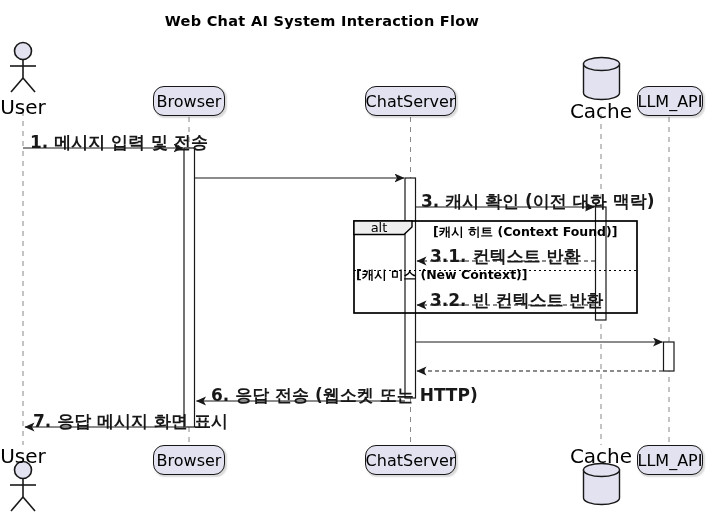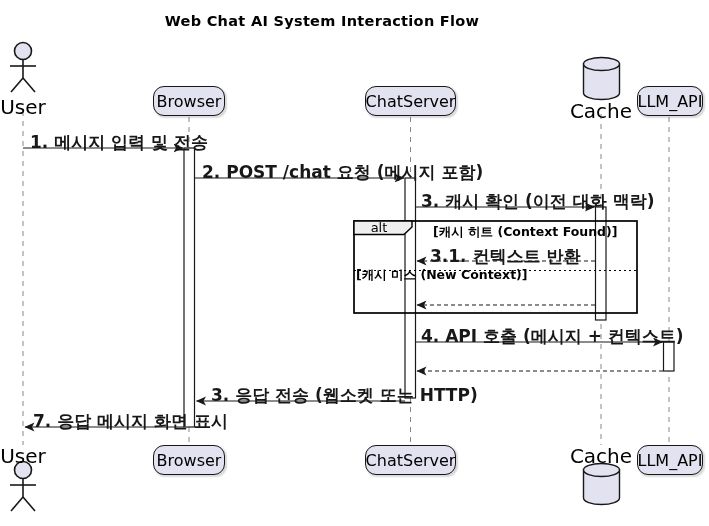--- a/index.html
+++ b/index.html
@@ -112,25 +112,24 @@
 
   <div class="title">Web Chat AI System Interaction Flow</div>
 
   <div class="plabel" style="left:23px;top:95px">User</div>
   <div class="pbox" style="left:153px;top:86px;width:72px;height:30px">Browser</div>
   <div class="pbox" style="left:365px;top:86px;width:91px;height:30px">ChatServer</div>
   <div class="plabel" style="left:601px;top:99px">Cache</div>
   <div class="pbox" style="left:637px;top:86px;width:66px;height:30px">LLM_API</div>
 
   <div class="msg" style="left:30px;top:131px">1. 메시지 입력 및 전송</div>
-  <div class="msg" style="left:202px;top:161px">2. POST /chat 요청 (메시지 포함)</div>
   <div class="msg" style="left:421px;top:190px">3. 캐시 확인 (이전 대화 맥락)</div>
   <div class="msg" style="left:430px;top:245px">3.1. 컨텍스트 반환</div>
-  <div class="msg" style="left:421px;top:325px">4. API 호출 (메시지 + 컨텍스트)</div>
-  <div class="msg" style="left:211px;top:384px">3. 응답 전송 (웹소켓 또는 HTTP)</div>
+  <div class="msg" style="left:430px;top:289px">3.2. 빈 컨텍스트 반환</div>
+  <div class="msg" style="left:211px;top:384px">6. 응답 전송 (웹소켓 또는 HTTP)</div>
   <div class="msg" style="left:33px;top:410px">7. 응답 메시지 화면 표시</div>
 
   <div class="altop" style="left:354px;top:220px;width:50px">alt</div>
   <div class="guard" style="left:356px;top:267px">[캐시 미스 (New Context)]</div>
   <div class="guard" style="left:433px;top:224px">[캐시 히트 (Context Found)]</div>
 
   <div class="plabel" style="left:23px;top:444px">User</div>
   <div class="pbox" style="left:153px;top:445px;width:72px;height:30px">Browser</div>
   <div class="pbox" style="left:365px;top:445px;width:91px;height:30px">ChatServer</div>
   <div class="plabel" style="left:601px;top:444px">Cache</div>

